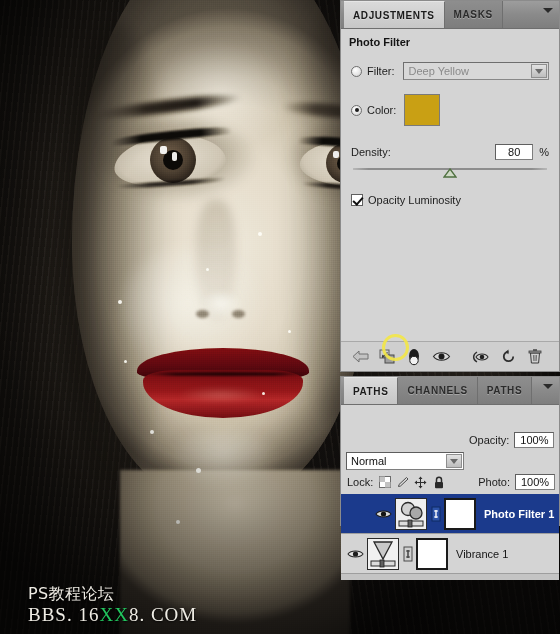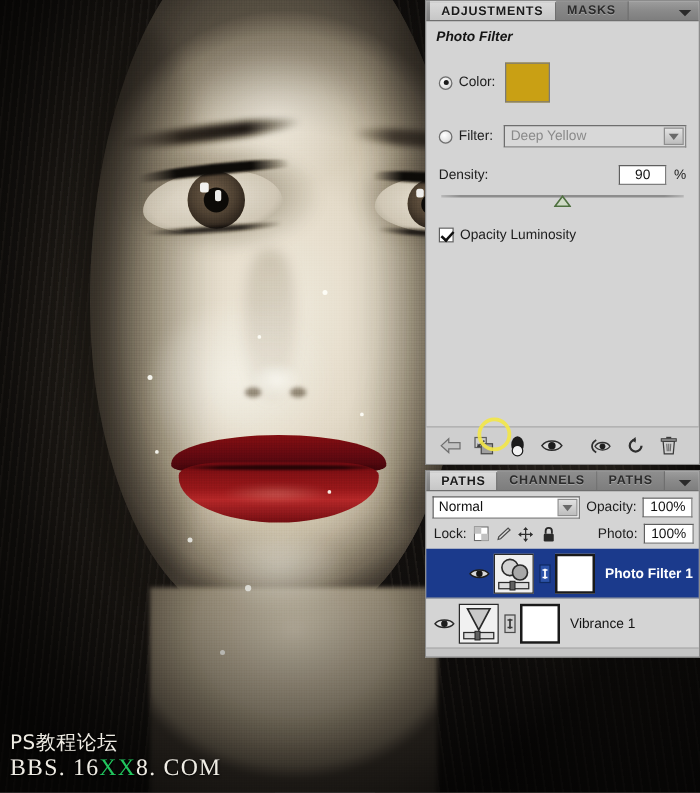--- a/index.html
+++ b/index.html
@@ -194,39 +194,39 @@
     background: radial-gradient(ellipse 330px 400px at 42% 42%, rgba(0,0,0,0) 40%, rgba(0,0,0,.42) 82%, rgba(0,0,0,.72) 100%);
   }
   #warmcast {
     left: 0; top: 0; width: 560px; height: 634px;
     background: rgba(178,146,56,.10);
     mix-blend-mode: overlay;
   }
 
   
   #watermark {
-    position: absolute; left: 8px; bottom: 8px;
+    position: absolute; left: 28px; bottom: 8px;
     color: #efece4; text-shadow: 0 1px 2px rgba(0,0,0,.9);
     line-height: 1.18; letter-spacing: .4px;
   }
   #wm-line1 { font-size: 16px; font-family: "DejaVu Sans", sans-serif; }
   #wm-line2 { font-size: 19px; font-family: "Liberation Serif", serif; letter-spacing: 1px; }
   .wm-red { color: #22c55e; }
 
   
   .ps-panel {
     position: absolute;
     background: #d4d4d4;
     border: 1px solid #8b8b8b;
     font-size: 11px;
     color: #1d1d1d;
   }
   .tabbar {
     position: relative;
-    height: 16px;
+    height: 28px;
     background: linear-gradient(180deg, #9d9d9d 0%, #8a8a8a 50%, #7e7e7e 100%);
     border-bottom: 1px solid #6e6e6e;
     display: flex;
     align-items: stretch;
     padding-left: 3px;
   }
   .tab {
     padding: 0 9px;
     display: flex; align-items: center;
     font-size: 10px; font-weight: bold;
@@ -248,21 +248,20 @@
     border-right: 5px solid transparent;
     border-top: 5px solid #2a2a2a;
   }
 
   
   #adjust-panel { left: 340px; top: 0; width: 220px; height: 372px; }
   #adjust-title {
     font-weight: bold; font-size: 11px;
     padding: 7px 0 0 8px;
     color: #141414;
-    font-style: italic;
   }
   #adjust-body { position: relative; padding: 14px 10px 0 10px; }
   .row { display: flex; align-items: center; margin-bottom: 14px; }
   .radio {
     width: 11px; height: 11px; border-radius: 50%;
     background: radial-gradient(circle at 38% 34%, #ffffff, #e2e2e2 62%, #c6c6c6 100%);
     border: 1px solid #6f6f6f;
     margin-right: 5px;
     display: flex; align-items: center; justify-content: center;
     flex: none;
@@ -376,20 +375,21 @@
   #blend-select {
     width: 118px; height: 18px;
     background: #fff;
     border: 1px solid #7e7e7e;
     border-top-color: #5d5d5d; border-left-color: #5d5d5d;
     position: relative;
     display: flex; align-items: center;
     padding-left: 4px;
     font-size: 11px;
     color: #101010;
+    margin-top: 43px;
   }
   #lock-row {
     display: flex; align-items: center;
     padding: 1px 4px 4px 6px;
     gap: 5px;
   }
   .lock-ico { width: 13px; height: 13px; display: flex; align-items: center; justify-content: center; }
   .spacer { flex: 1; }
   .layer-row {
     display: flex; align-items: center;
@@ -491,39 +491,39 @@
     <div class="tabbar">
       <div class="tab active">ADJUSTMENTS</div>
       <div class="tab">MASKS</div>
       <div class="panel-menu"></div>
     </div>
 
     <div id="adjust-title">Photo Filter</div>
 
     <div id="adjust-body">
 
-      <div class="row" style="margin-bottom:18px">
-        <div class="radio on"></div>
-        <span class="lbl">Color:</span>
-        <div id="color-swatch" style="background: rgb(201, 160, 20);"></div>
-      </div>
-
       <div class="row">
         <div class="radio"></div>
         <span class="lbl">Filter:</span>
         <div class="select">
           <span>Deep Yellow</span>
           <span class="select-arrow"></span>
         </div>
       </div>
 
+      <div class="row" style="margin-bottom:18px">
+        <div class="radio on"></div>
+        <span class="lbl">Color:</span>
+        <div id="color-swatch" style="background: rgb(201, 160, 20);"></div>
+      </div>
+
       <div id="density-row">
         <span class="lbl">Density:</span>
         <span id="density-spacer"></span>
-        <div class="numfield">90</div>
+        <div class="numfield">80</div>
         <span id="pct">%</span>
       </div>
 
       <div id="slider-wrap">
         <div id="slider-track"></div>
         <svg class="tri-outline" viewBox="0 0 14 10" style="left: 50%;">
           <polygon points="7,1 13,9 1,9" fill="#cfdac6" stroke="#4f7040" stroke-width="1.3"></polygon>
         </svg>
       </div>
 

